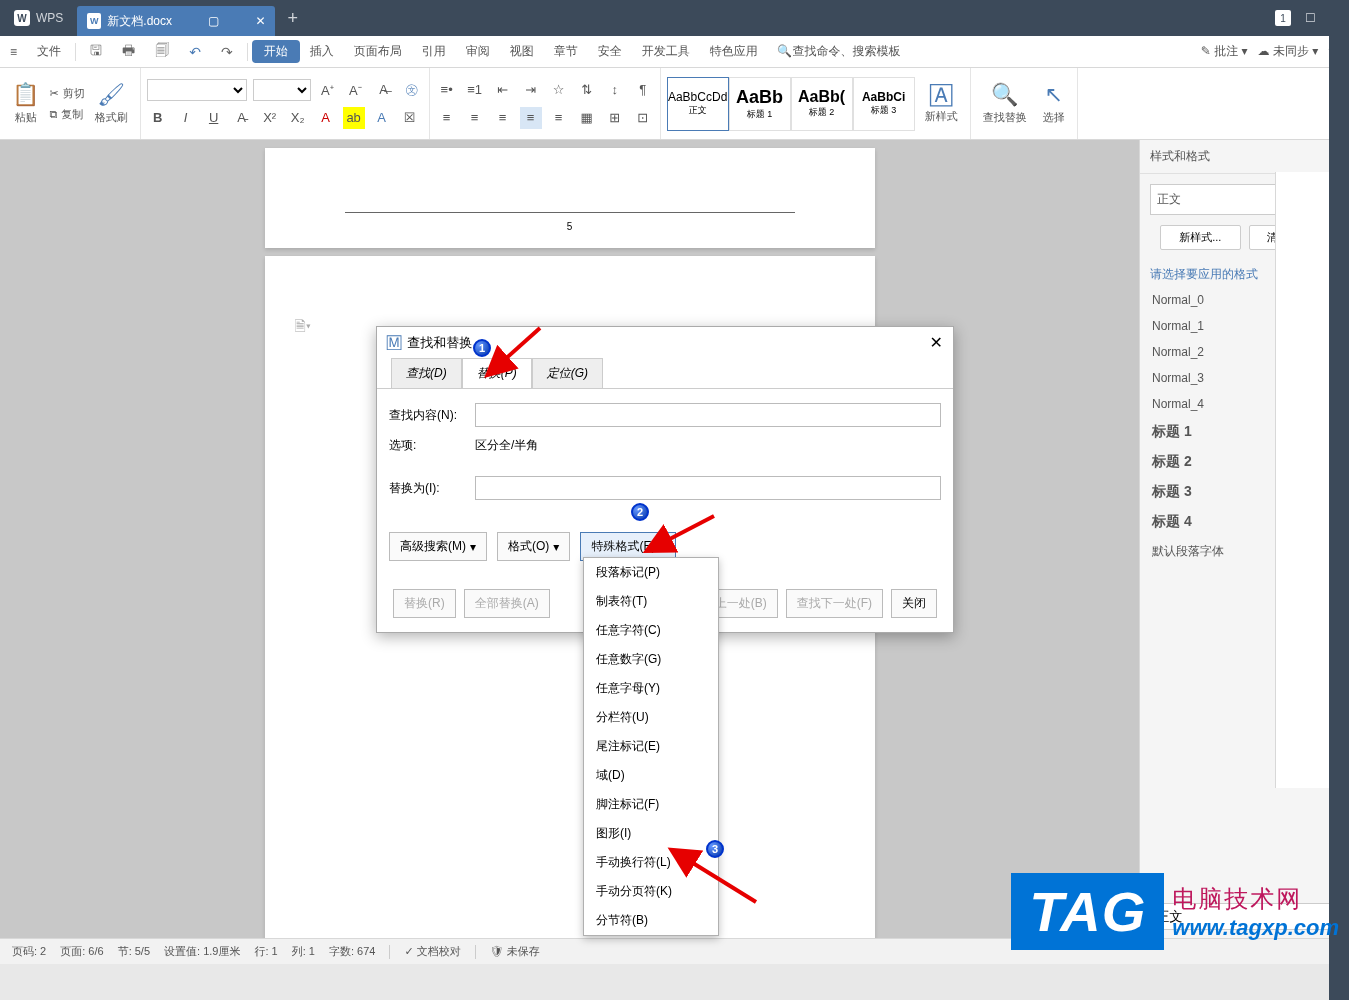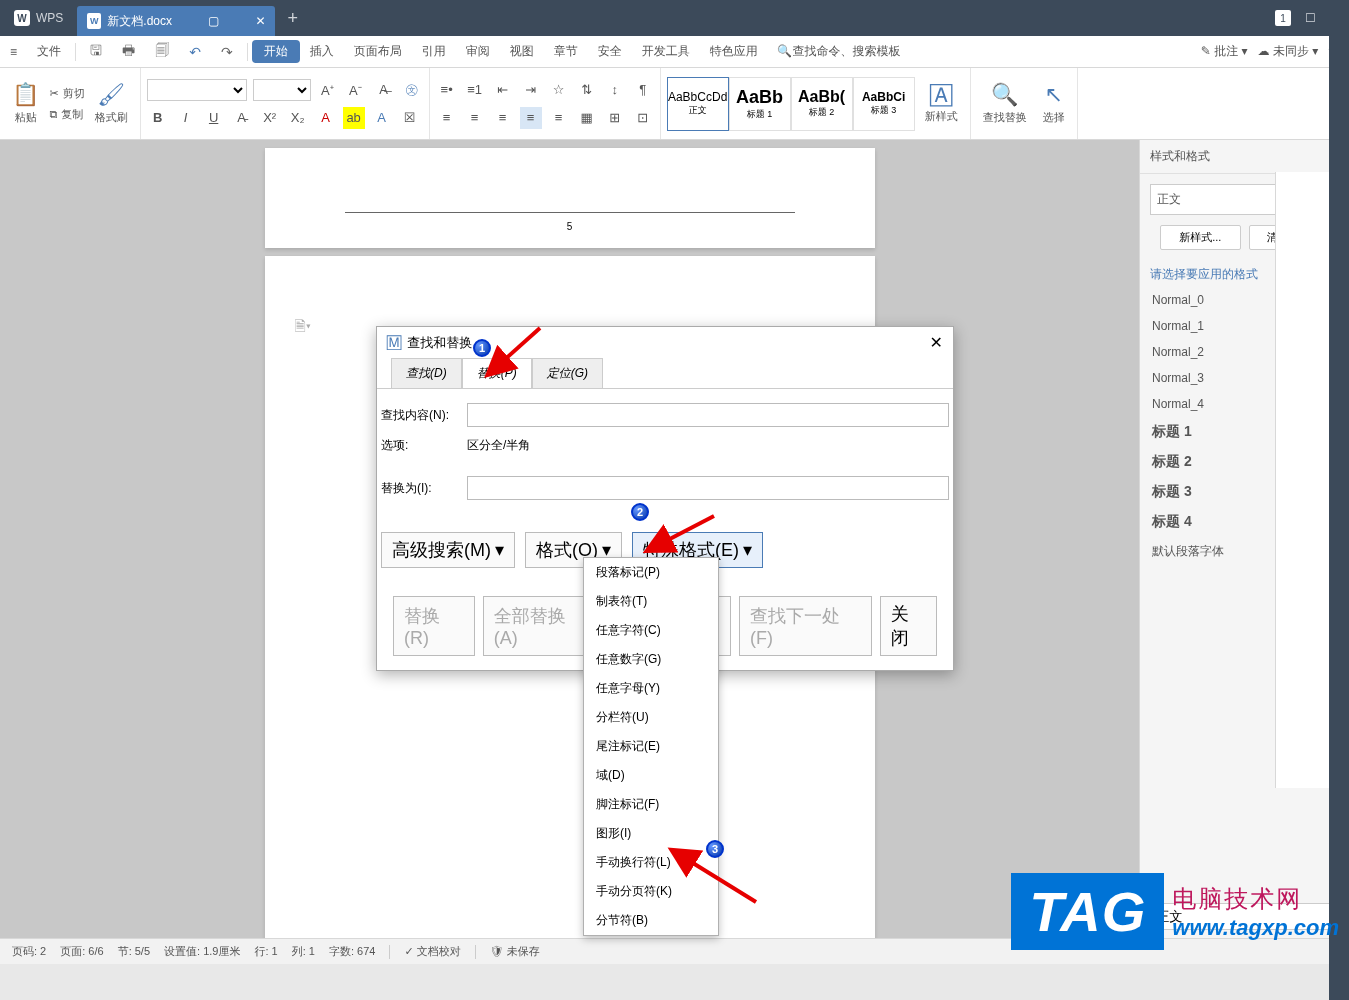--- a/index.html
+++ b/index.html
@@ -58,26 +58,26 @@
   .statusbar { height: 26px; background: #f2f2f2; border-top: 1px solid #d8d8d8; display: flex; align-items: center; font-size: 11px; color: #555; gap: 14px; padding: 0 12px; }
   .statusbar .sep2 { width: 1px; height: 14px; background: #ccc; }
   
   
   .dialog { position: absolute; left: 376px; top: 326px; width: 578px; background: #fff; border: 1px solid #aaa; box-shadow: 0 4px 14px rgba(0,0,0,.3); font-size: 12px; z-index: 100; }
   .dialog .dlg-title { display: flex; align-items: center; gap: 6px; padding: 6px 10px; font-size: 13px; }
   .dialog .dlg-title .close { margin-left: auto; font-size: 16px; cursor: pointer; }
   .dialog .tabs { display: flex; padding-left: 14px; }
   .dialog .tabs .dlg-tab { padding: 6px 14px; border: 1px solid #ccc; border-bottom: none; background: #eee; cursor: pointer; font-size: 12px; font-style: italic; }
   .dialog .tabs .dlg-tab.active { background: #fff; position: relative; z-index: 2; }
-  .dialog .body { border-top: 1px solid #ccc; padding: 14px 4px 18px; }
+  .dialog .body { border-top: 1px solid #ccc; padding: 14px 12px 18px; }
   .dialog .row { display: flex; align-items: center; gap: 10px; margin-bottom: 10px; }
   .dialog .row label { width: 76px; text-align: left; }
   .dialog .row input, .dialog .row .cbo { flex: 1; border: 1px solid #bbb; padding: 4px; height: 24px; }
   .dialog .btn-row { display: flex; gap: 10px; margin-top: 32px; }
-  .dialog .dlg-btn { border: 1px solid #bbb; padding: 5px 10px; background: #fafafa; cursor: pointer; font-size: 18px; display: flex; align-items: center; gap: 4px; }
+  .dialog .dlg-btn { border: 1px solid #bbb; padding: 5px 10px; background: #fafafa; cursor: pointer; font-size: 12px; display: flex; align-items: center; gap: 4px; }
   .dialog .dlg-btn.sel { border-color: #4a7bb5; background: #e7f0fb; }
   .dialog .dlg-btn.disabled { color: #aaa; }
   .dialog .footer { display: flex; gap: 8px; padding: 10px 16px 14px; }
   
   .dropdown-menu { position: absolute; left: 583px; top: 557px; width: 136px; background: #fff; border: 1px solid #b0b0b0; box-shadow: 0 3px 8px rgba(0,0,0,.25); font-size: 12px; z-index: 200; }
   .dropdown-menu .dd-item { padding: 6px 12px; cursor: pointer; }
   
   
   .ann-circle { position: absolute; width: 18px; height: 18px; border: 2px solid #0033cc; border-radius: 50%; background: radial-gradient(circle at 30% 30%, #6699ff,#0033aa); color: #fff; font-size: 11px; font-weight: bold; display: flex; align-items: center; justify-content: center; z-index: 300; }
   .arrow { position: absolute; z-index: 290; }

